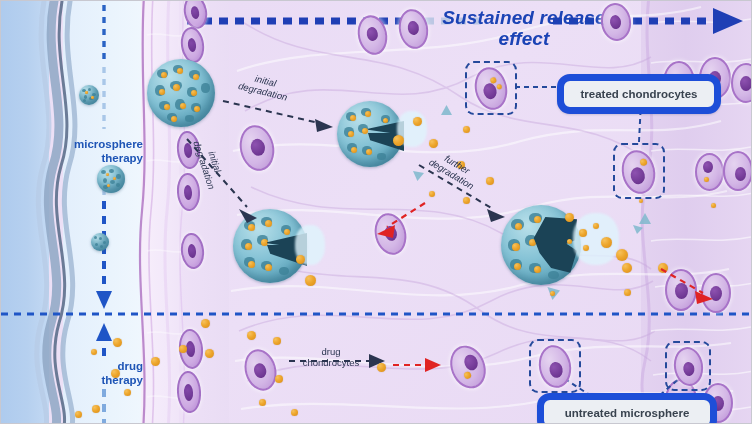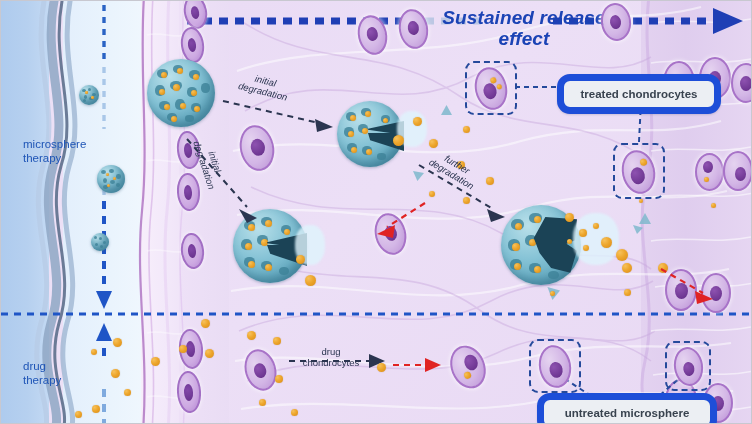--- a/index.html
+++ b/index.html
@@ -51,21 +51,21 @@
   .crack{position:absolute;background:#1b4356;}
   .burst{position:absolute;background:rgba(222,244,252,.8);
     filter:blur(1px);border-radius:45%;}
   .shard{position:absolute;background:#7fb9cd;opacity:.85;}
 
   
   #title{left:418px;top:6px;width:210px;text-align:center;
     color:#1b43b5;font-size:19px;font-weight:bold;font-style:italic;
     line-height:1.12;letter-spacing:.1px;}
   .zone-label{position:absolute;color:#1f55b6;font-size:11.5px;
-    font-weight:normal;text-align:left;line-height:1.22;}
+    font-weight:bold;text-align:right;line-height:1.22;}
   .pill{position:absolute;background:#eceff3;border:7px solid #1d4ed8;
     border-radius:13px;color:#39434f;font-size:11.5px;font-weight:bold;
     display:flex;align-items:center;justify-content:center;
     box-shadow:0 1px 2px rgba(60,60,90,.18);}
   .deglab{position:absolute;color:#2b3550;font-size:9.5px;font-style:italic;
     text-align:center;line-height:1.12;white-space:nowrap;}
   .penlab{position:absolute;color:#2b3550;font-size:9.5px;
     text-align:center;line-height:1.2;white-space:nowrap;}
 
   svg.ovl{position:absolute;left:0;top:0;width:752px;height:424px;

